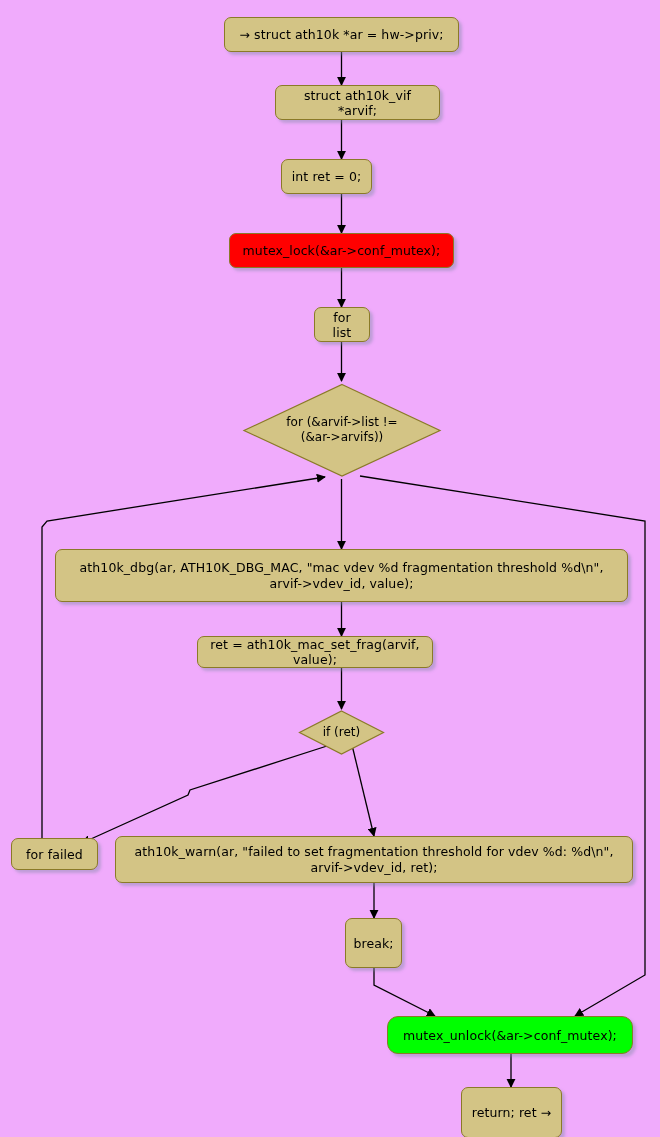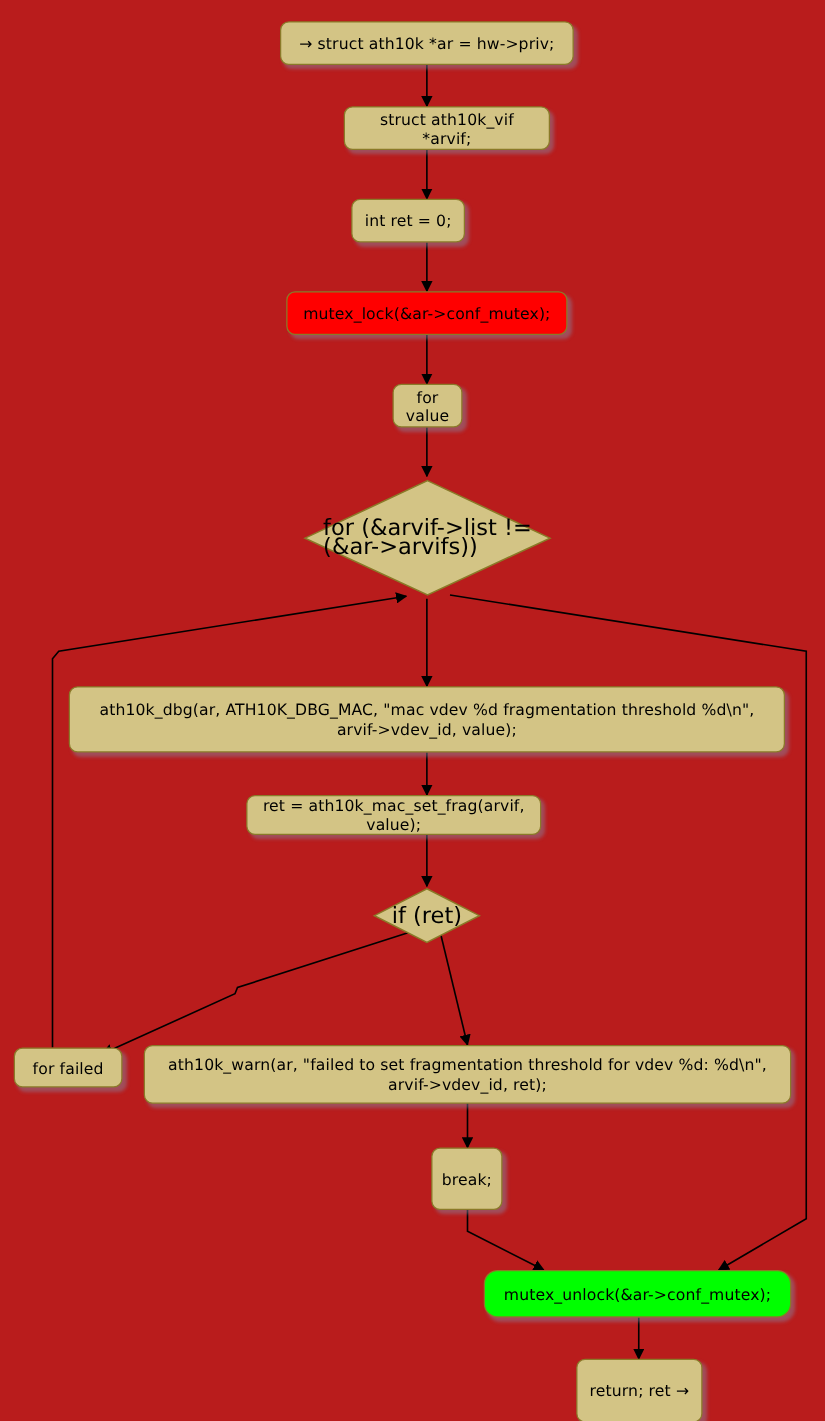--- a/index.html
+++ b/index.html
@@ -7,21 +7,21 @@
     padding: 0;
     background: #ffffff;
   }
   body {
     font-family: "DejaVu Sans", sans-serif;
   }
   #canvas {
     position: relative;
     width: 660px;
     height: 1137px;
-    background: #b91c1c;
+    background: #f0abfc;
     overflow: hidden;
   }
   #edges {
     position: absolute;
     left: 0;
     top: 0;
     width: 660px;
     height: 1137px;
     pointer-events: none;
   }
@@ -61,22 +61,22 @@
   }
   .diamond-label {
     position: absolute;
     left: 0;
     top: 0;
     width: 100%;
     height: 100%;
     display: flex;
     align-items: center;
     justify-content: center;
-    text-align: left;
-    font-size: 18px;
+    text-align: center;
+    font-size: 12px;
     line-height: 15px;
     color: #000000;
     white-space: pre-line;
   }
 </style>
 </head>
 <body>
 
 <div id="canvas">
 
@@ -106,21 +106,21 @@
   </svg>
 
   <div class="node" style="left:224px; top:17px; width:235px; height:35px;">→ struct ath10k *ar = hw-&gt;priv;</div>
 
   <div class="node" style="left:259px; top:85px; width:165px; height:35px;margin-left:16px;">struct ath10k_vif *arvif;</div>
 
   <div class="node" style="left:281px; top:159px; width:91px; height:35px;">int ret = 0;</div>
 
   <div class="node red" style="left:229px; top:233px; width:225px; height:35px;">mutex_lock(&amp;ar-&gt;conf_mutex);</div>
 
-  <div class="node" style="left:314px; top:307px; width:56px; height:35px;">for value</div>
+  <div class="node" style="left:314px; top:307px; width:56px; height:35px;">for list</div>
 
   <div class="diamond-wrap" style="left:241px; top:381px; width:202px; height:98px;">
     <svg class="diamond-shape" viewBox="0 0 202 98" preserveAspectRatio="none">
       <polygon points="101,3.5 199,49.5 101,95 3,49.5" fill="#D3C485" stroke="#8A7A28" stroke-width="1.2"></polygon>
     </svg>
     <div class="diamond-label">for (&amp;arvif-&gt;list !=
 (&amp;ar-&gt;arvifs))</div>
   </div>
 
   <div class="node" style="left:55px; top:549px; width:573px; height:53px; line-height:16px;">ath10k_dbg(ar, ATH10K_DBG_MAC, "mac vdev %d fragmentation threshold %d\n",

